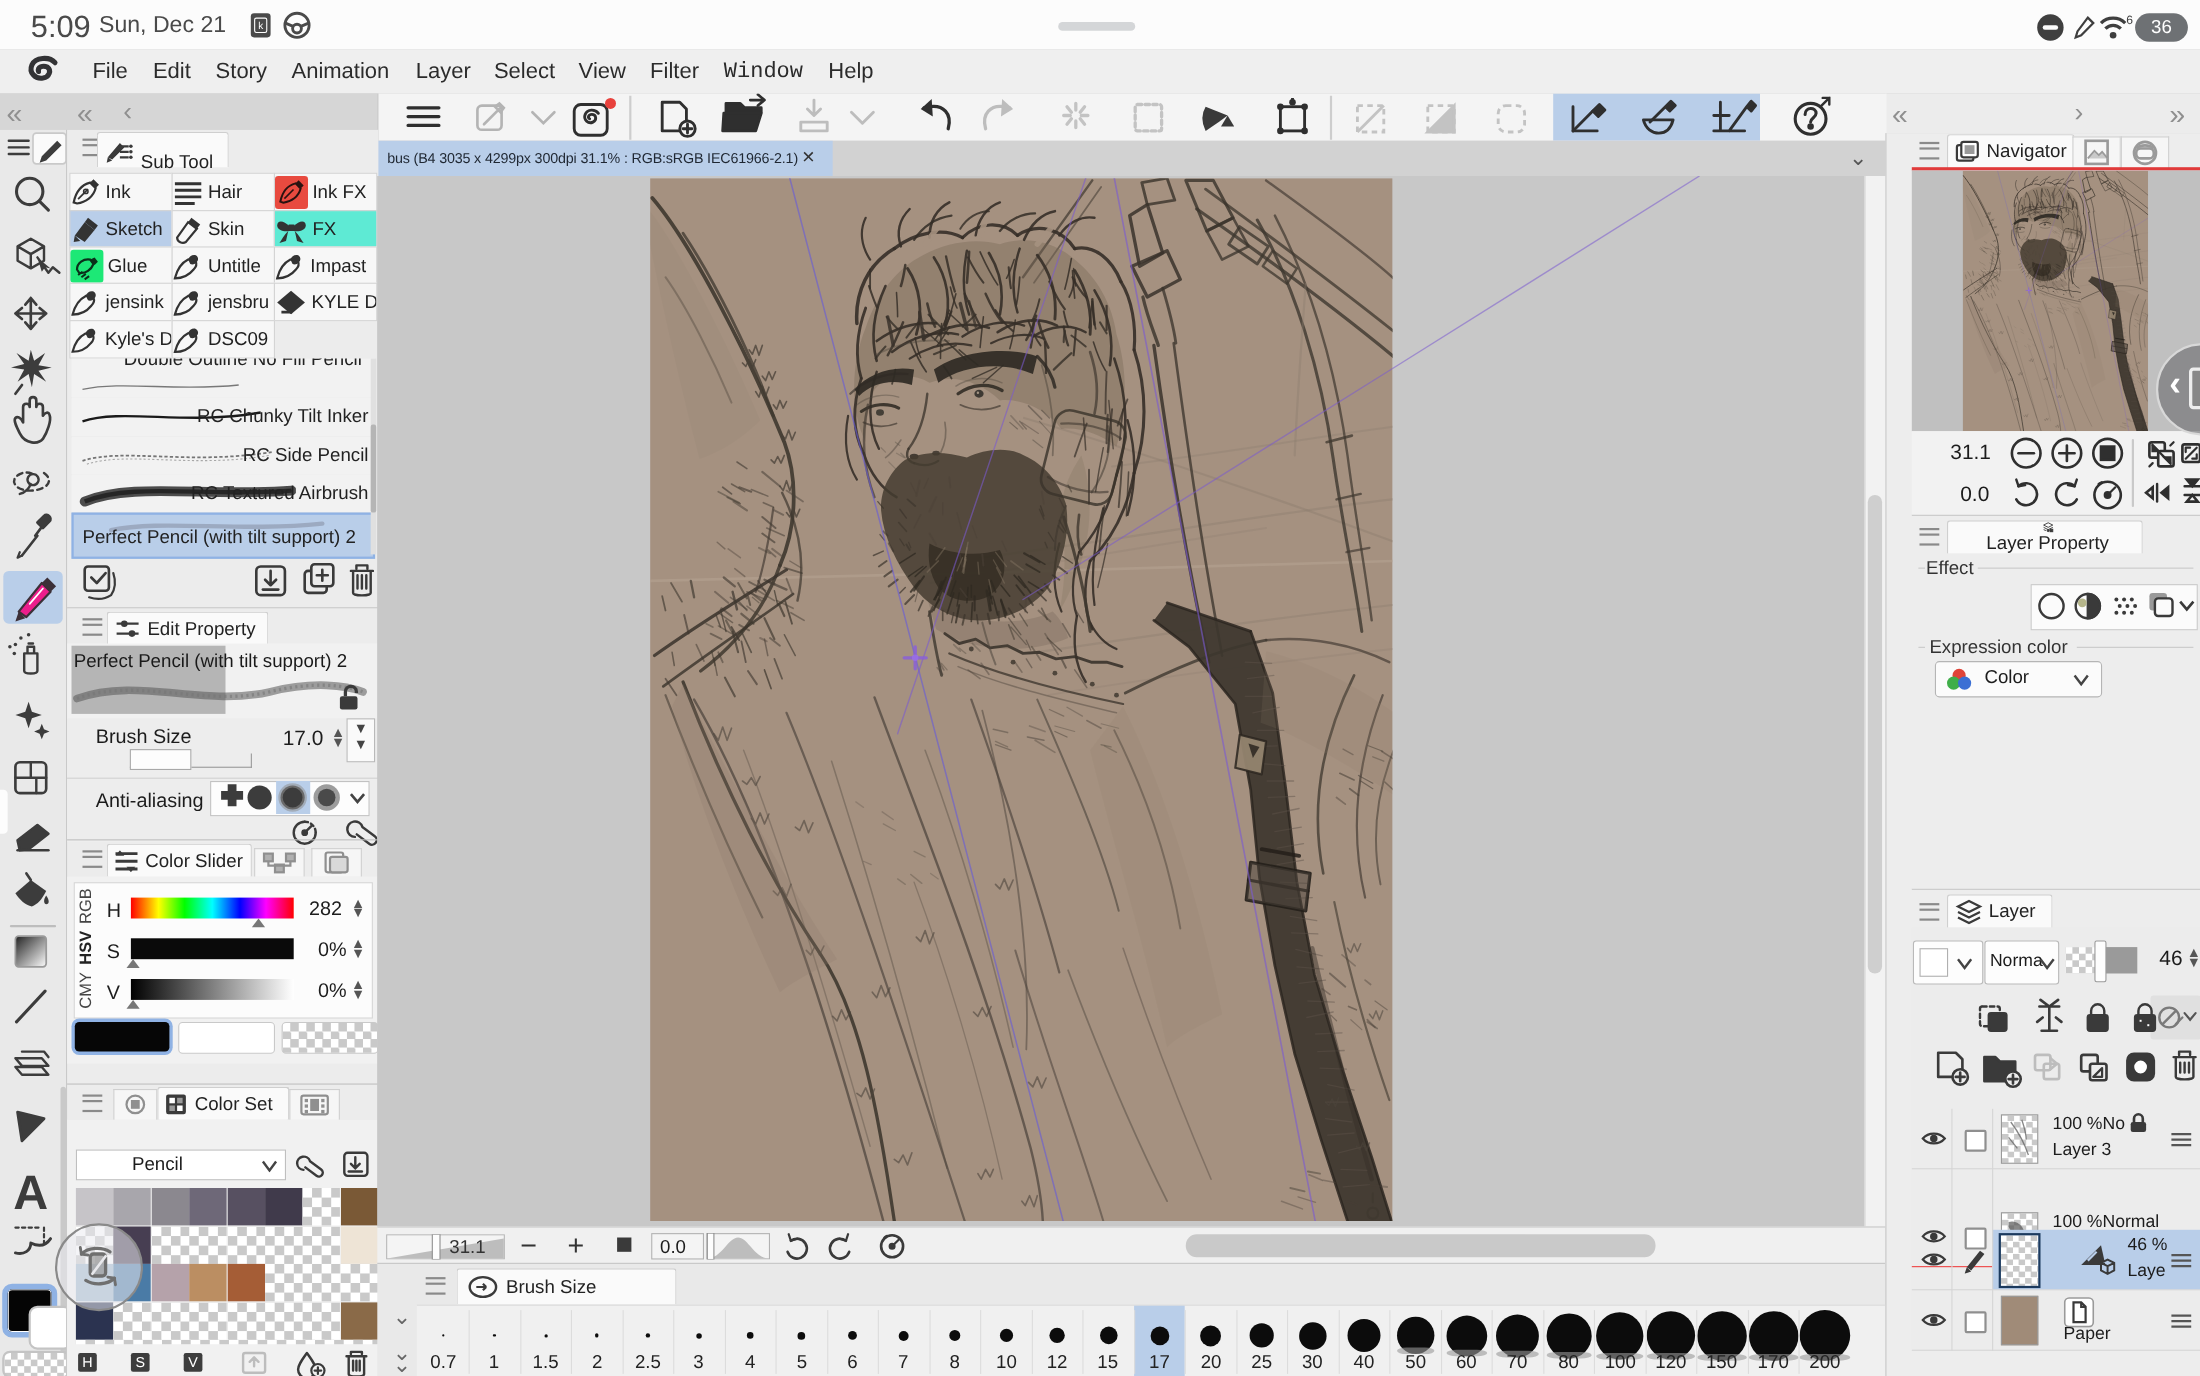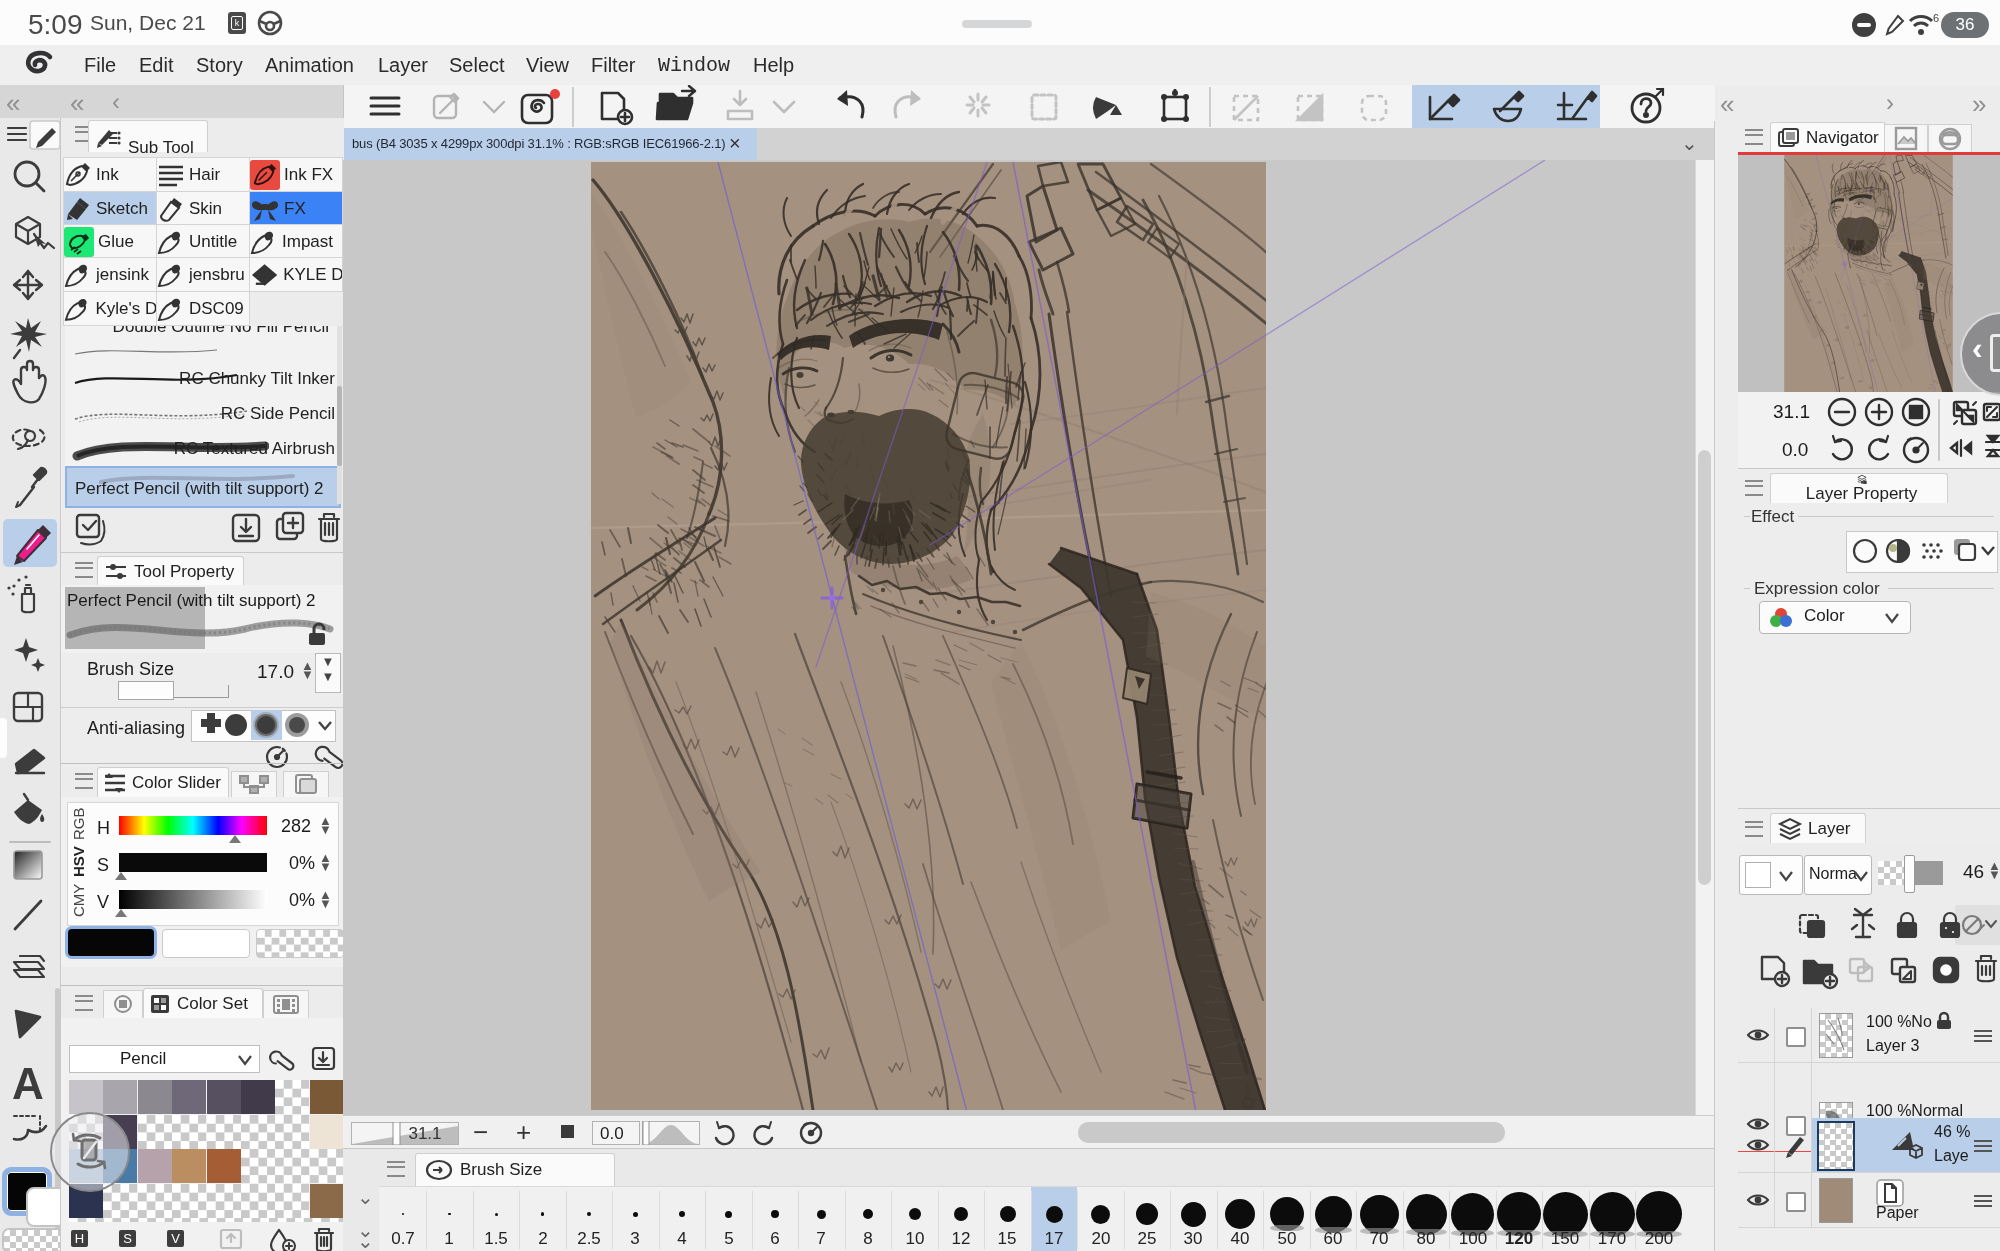--- a/index.html
+++ b/index.html
@@ -322,21 +322,21 @@
           </svg>
           <span class="lb">Sketch</span>
         </div>
 <div class="stbtn" style="left:95px;top:34px;background:#f7f7f7;">
           <svg width="28" height="26" viewBox="0 0 28 26">
             <path d="M4 20 L14 6 l8 6 L12 24 c-3 2 -8 0 -8 -4 z" fill="none" stroke="#333" stroke-width="2"></path>
             <path d="M14 6 l3 -4 l8 6 l-3 4 z" fill="#333"></path>
           </svg>
           <span class="lb">Skin</span>
         </div>
-<div class="stbtn" style="left:188px;top:34px;background:#3b82f6;">
+<div class="stbtn" style="left:188px;top:34px;background:#5eead4;">
           <svg width="30" height="26" viewBox="0 0 30 26">
             <g fill="#333">
               <path d="M13 10 C8 4 2 4 2 9 c0 4 6 6 11 5 z"></path>
               <path d="M17 10 C22 4 28 4 28 9 c0 4 -6 6 -11 5 z"></path>
               <rect x="12" y="8" width="6" height="6" rx="1"></rect>
               <path d="M12 14 C8 18 6 22 4 25 l6 -2 z"></path>
               <path d="M18 14 c4 4 6 8 8 11 l-6 -2 z"></path>
             </g>
           </svg>
           <span class="lb">FX</span>
@@ -459,21 +459,21 @@
 
     <div class="ph" style="left:14px;top:444px;">
         <div class="burg"></div>
       </div>
     <div class="abs tabwhite" style="left:36px;top:438px;width:145px;height:29px;">
       <svg width="24" height="18" viewBox="0 0 24 18" style="margin-left:6px;">
           <path d="M2 4 h20 M2 13 h20" stroke="#3a3a3a" stroke-width="2"></path>
           <circle cx="9" cy="4" r="3" fill="#3a3a3a"></circle>
           <circle cx="16" cy="13" r="3" fill="#3a3a3a"></circle>
         </svg>
-      <span style="margin-left:6px;">Tool Property</span>
+      <span style="margin-left:6px;">Edit Property</span>
     </div>
     <div class="abs" style="left:0;top:467px;width:283px;height:180px;background:#f1f1f1;">
       <div class="abs" style="left:4px;top:2px;width:140px;height:62px;background:#b5b5b5;"></div>
       <div class="abs txt" style="left:6px;top:6px;font-size:17px;color:#1a1a1a;">Perfect Pencil (with tilt support) 2</div>
       <svg class="abs" style="left:4px;top:20px;" width="270" height="44" viewBox="0 0 270 44">
         <path d="M5 30 C 60 10 120 38 180 24 C 220 14 250 18 265 24" stroke="#555" stroke-width="7" fill="none" opacity="0.55" stroke-linecap="round"></path>
         <path d="M5 30 C 60 10 120 38 180 24 C 220 14 250 18 265 24" stroke="#777" stroke-width="3" fill="none" opacity="0.6" stroke-dasharray="2 3"></path>
       </svg>
       <svg class="abs" style="left:245px;top:36px;" width="26" height="26" viewBox="0 0 26 26">
           <rect x="3" y="12" width="16" height="12" rx="2" fill="#3a3a3a"></rect>
@@ -1405,21 +1405,21 @@
 <div class="abs" style="left:1026.5px;top:6.5px;width:41px;height:41px;border-radius:50%;background:#0c0c0c;"></div>
 <div class="abs" style="left:1026.5px;top:41.5px;width:41px;height:6px;border-radius:50%/100%;background:#9a9a9a;opacity:.6;"></div>
 <div class="abs txt" style="left:1025px;top:42px;width:44px;text-align:center;font-size:17px;color:#222;">80</div>
 <div class="abs" style="left:1024px;top:4px;width:1px;height:58px;background:#dcdcdc;"></div>
 <div class="abs" style="left:1072.0px;top:5.5px;width:43px;height:43px;border-radius:50%;background:#0c0c0c;"></div>
 <div class="abs" style="left:1072.0px;top:42.5px;width:43px;height:6px;border-radius:50%/100%;background:#9a9a9a;opacity:.6;"></div>
 <div class="abs txt" style="left:1072px;top:42px;width:44px;text-align:center;font-size:17px;color:#222;">100</div>
 <div class="abs" style="left:1070px;top:4px;width:1px;height:58px;background:#dcdcdc;"></div>
 <div class="abs" style="left:1118.0px;top:5.0px;width:44px;height:44px;border-radius:50%;background:#0c0c0c;"></div>
 <div class="abs" style="left:1118.0px;top:43.0px;width:44px;height:6px;border-radius:50%/100%;background:#9a9a9a;opacity:.6;"></div>
-<div class="abs txt" style="left:1118px;top:42px;width:44px;text-align:center;font-size:17px;color:#222;font-weight:bold;">120</div>
+<div class="abs txt" style="left:1118px;top:42px;width:44px;text-align:center;font-size:17px;color:#222;">120</div>
 <div class="abs" style="left:1117px;top:4px;width:1px;height:58px;background:#dcdcdc;"></div>
 <div class="abs" style="left:1164.0px;top:4.5px;width:45px;height:45px;border-radius:50%;background:#0c0c0c;"></div>
 <div class="abs" style="left:1164.0px;top:43.5px;width:45px;height:6px;border-radius:50%/100%;background:#9a9a9a;opacity:.6;"></div>
 <div class="abs txt" style="left:1164px;top:42px;width:44px;text-align:center;font-size:17px;color:#222;">150</div>
 <div class="abs" style="left:1163px;top:4px;width:1px;height:58px;background:#dcdcdc;"></div>
 <div class="abs" style="left:1210.5px;top:4.5px;width:45px;height:45px;border-radius:50%;background:#0c0c0c;"></div>
 <div class="abs" style="left:1210.5px;top:43.5px;width:45px;height:6px;border-radius:50%/100%;background:#9a9a9a;opacity:.6;"></div>
 <div class="abs txt" style="left:1211px;top:42px;width:44px;text-align:center;font-size:17px;color:#222;">170</div>
 <div class="abs" style="left:1210px;top:4px;width:1px;height:58px;background:#dcdcdc;"></div>
 <div class="abs" style="left:1256.5px;top:4.0px;width:46px;height:46px;border-radius:50%;background:#0c0c0c;"></div>

